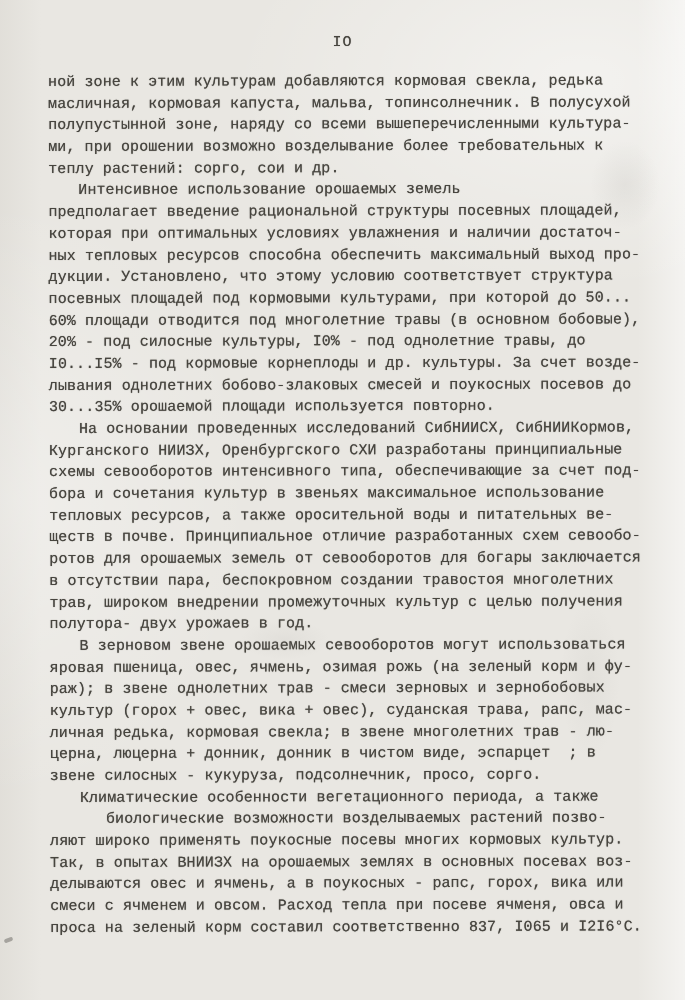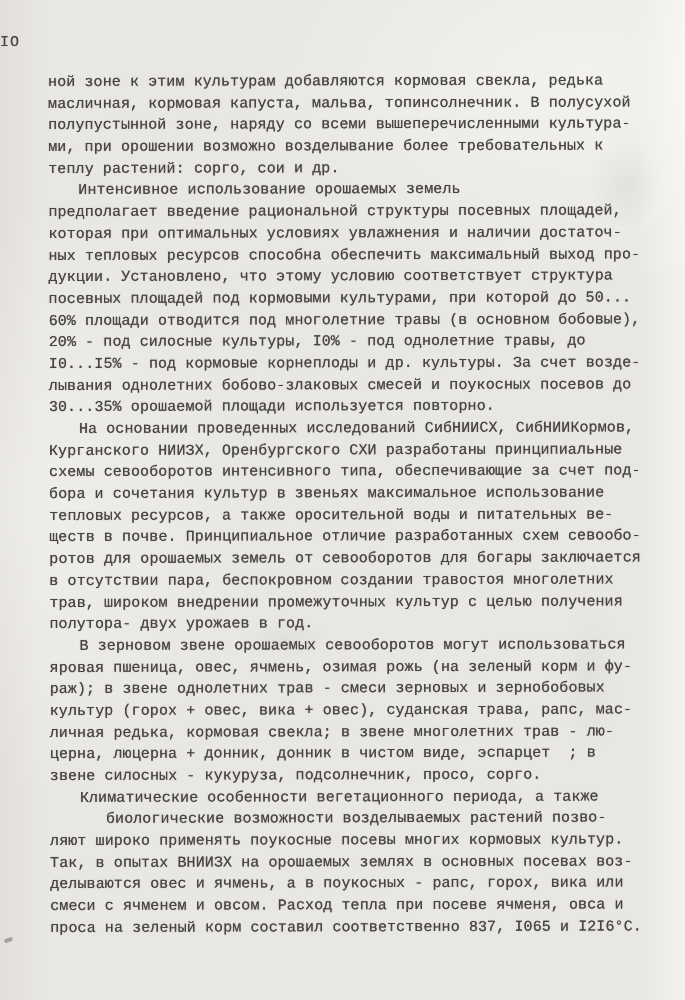--- a/index.html
+++ b/index.html
@@ -24,20 +24,21 @@
       var(--paper, #e9e7e2);
     background-color: var(--paper, #e9e7e2);
     overflow: hidden;
     color: var(--ink, #47453f);
   }
   .page-number {
     position: absolute;
     top: 34px;
     left: 0;
     width: 685px;
+    text-align: center;
     font-size: 15px;
     letter-spacing: 1px;
     color: var(--ink, #47453f);
     text-shadow: 0 0 0.7px rgba(70, 68, 62, 0.75);
   }
   .body-text {
     position: absolute;
     top: 72px;
     left: 48px;
     width: 606px;

